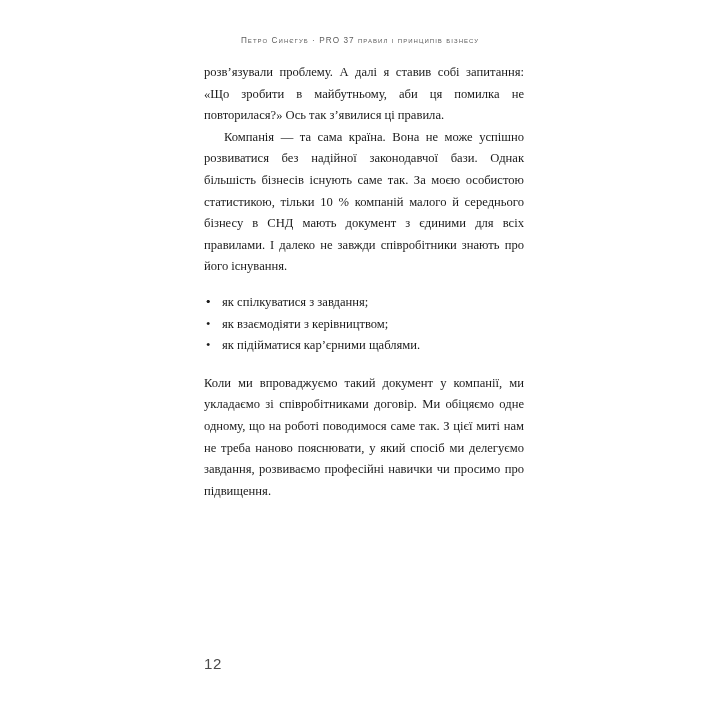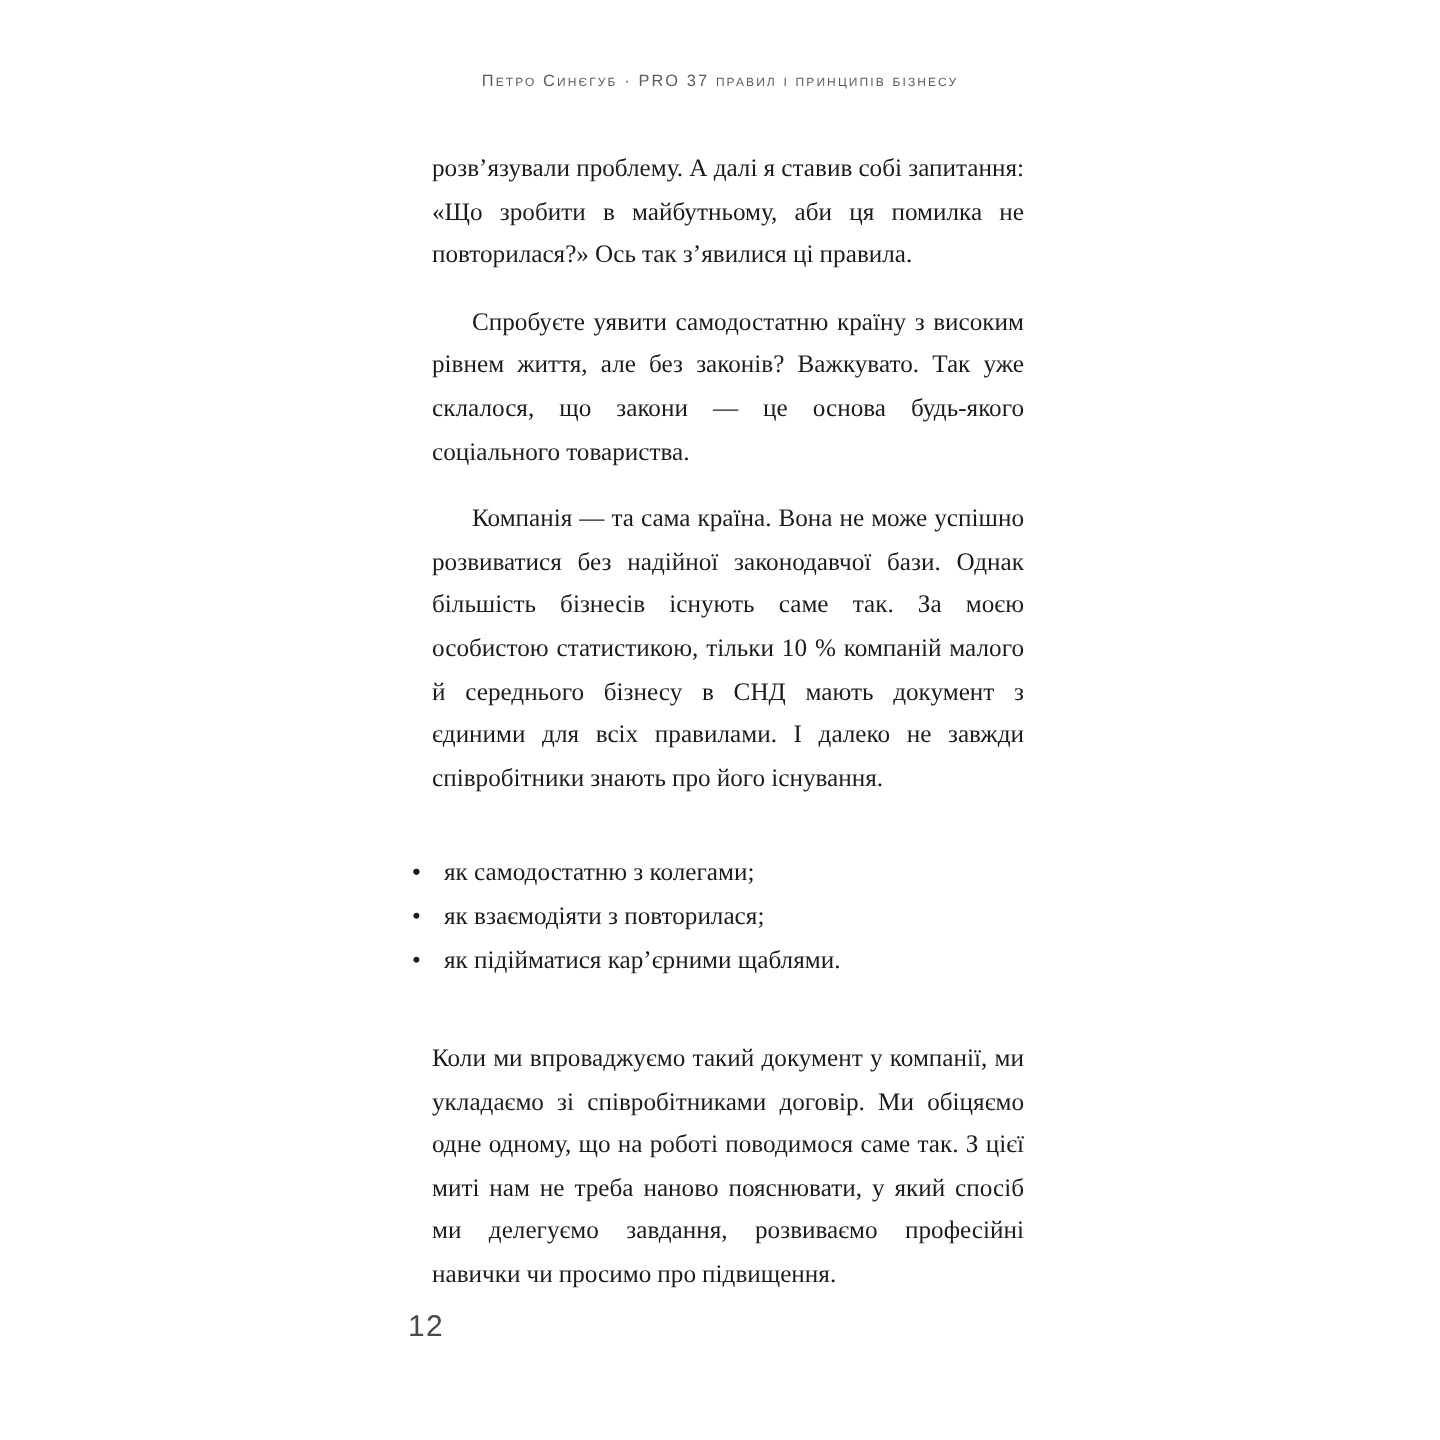--- a/index.html
+++ b/index.html
@@ -41,21 +41,21 @@
 
   
   .text-column {
     position: absolute;
     left: 204px;
     top: 62px;
     width: 320px;
   }
 
   p.body-par {
-    margin: 12px;
+    margin: 0;
     font-size: 12.6px;
     line-height: 21.6px;
     text-align: justify;
     text-justify: inter-word;
     text-indent: 20px;
     hyphens: manual;
     -webkit-hyphens: manual;
     word-spacing: -0.1px;
   }
 
@@ -104,38 +104,37 @@
 
 <div class="page">
 
   <div class="running-head">Петро Синєгуб · PRO 37 правил і принципів бізнесу</div>
 
   <div class="text-column">
 
     <p class="body-par continuation">розв’язували проблему. А далі я ставив собі запитання: «Що зробити в майбутньому, аби ця помилка не повторилася?» Ось так з’явилися ці правила.</p>
 
 
-    <p class="body-par">Спробуєте уявити самодостатню країну з високим рівнем життя, але без законів? Важкувато. Так уже склалося, що закони — це основа будь-якого соціального товариства.</p>
 
     <p class="body-par">Компанія — та сама країна. Вона не може успішно розвиватися без надійної законодавчої бази. Однак більшість бізнесів існують саме так. За моєю особистою статистикою, тільки 10 % компаній малого й середнього бізнесу в СНД мають документ з єдиними для всіх правилами. І далеко не завжди співробітники знають про його існування.</p>
 
 
     <div class="gap-before-list"></div>
 
     <ul class="bullet-list">
       <li>
         <span class="bullet-dot">•</span>
       </li>
       <li>
         <span class="bullet-dot">•</span>
-        <span>як самодостатню з колегами;</span>
+        <span>як спілкуватися з завдання;</span>
       </li>
       <li>
         <span class="bullet-dot">•</span>
-        <span>як взаємодіяти з повторилася;</span>
+        <span>як взаємодіяти з керівництвом;</span>
       </li>
       <li>
         <span class="bullet-dot">•</span>
         <span>як підійматися кар’єрними щаблями.</span>
       </li>
     </ul>
 
     <div class="gap-after-list"></div>
 
     <p class="body-par continuation">Коли ми впроваджуємо такий документ у компанії, ми укладаємо зі співробітниками договір. Ми обіцяємо одне одному, що на роботі поводимося саме так. З цієї миті нам не треба наново пояснювати, у який спосіб ми делегуємо завдання, розвиваємо професійні навички чи просимо про підвищення.</p>

